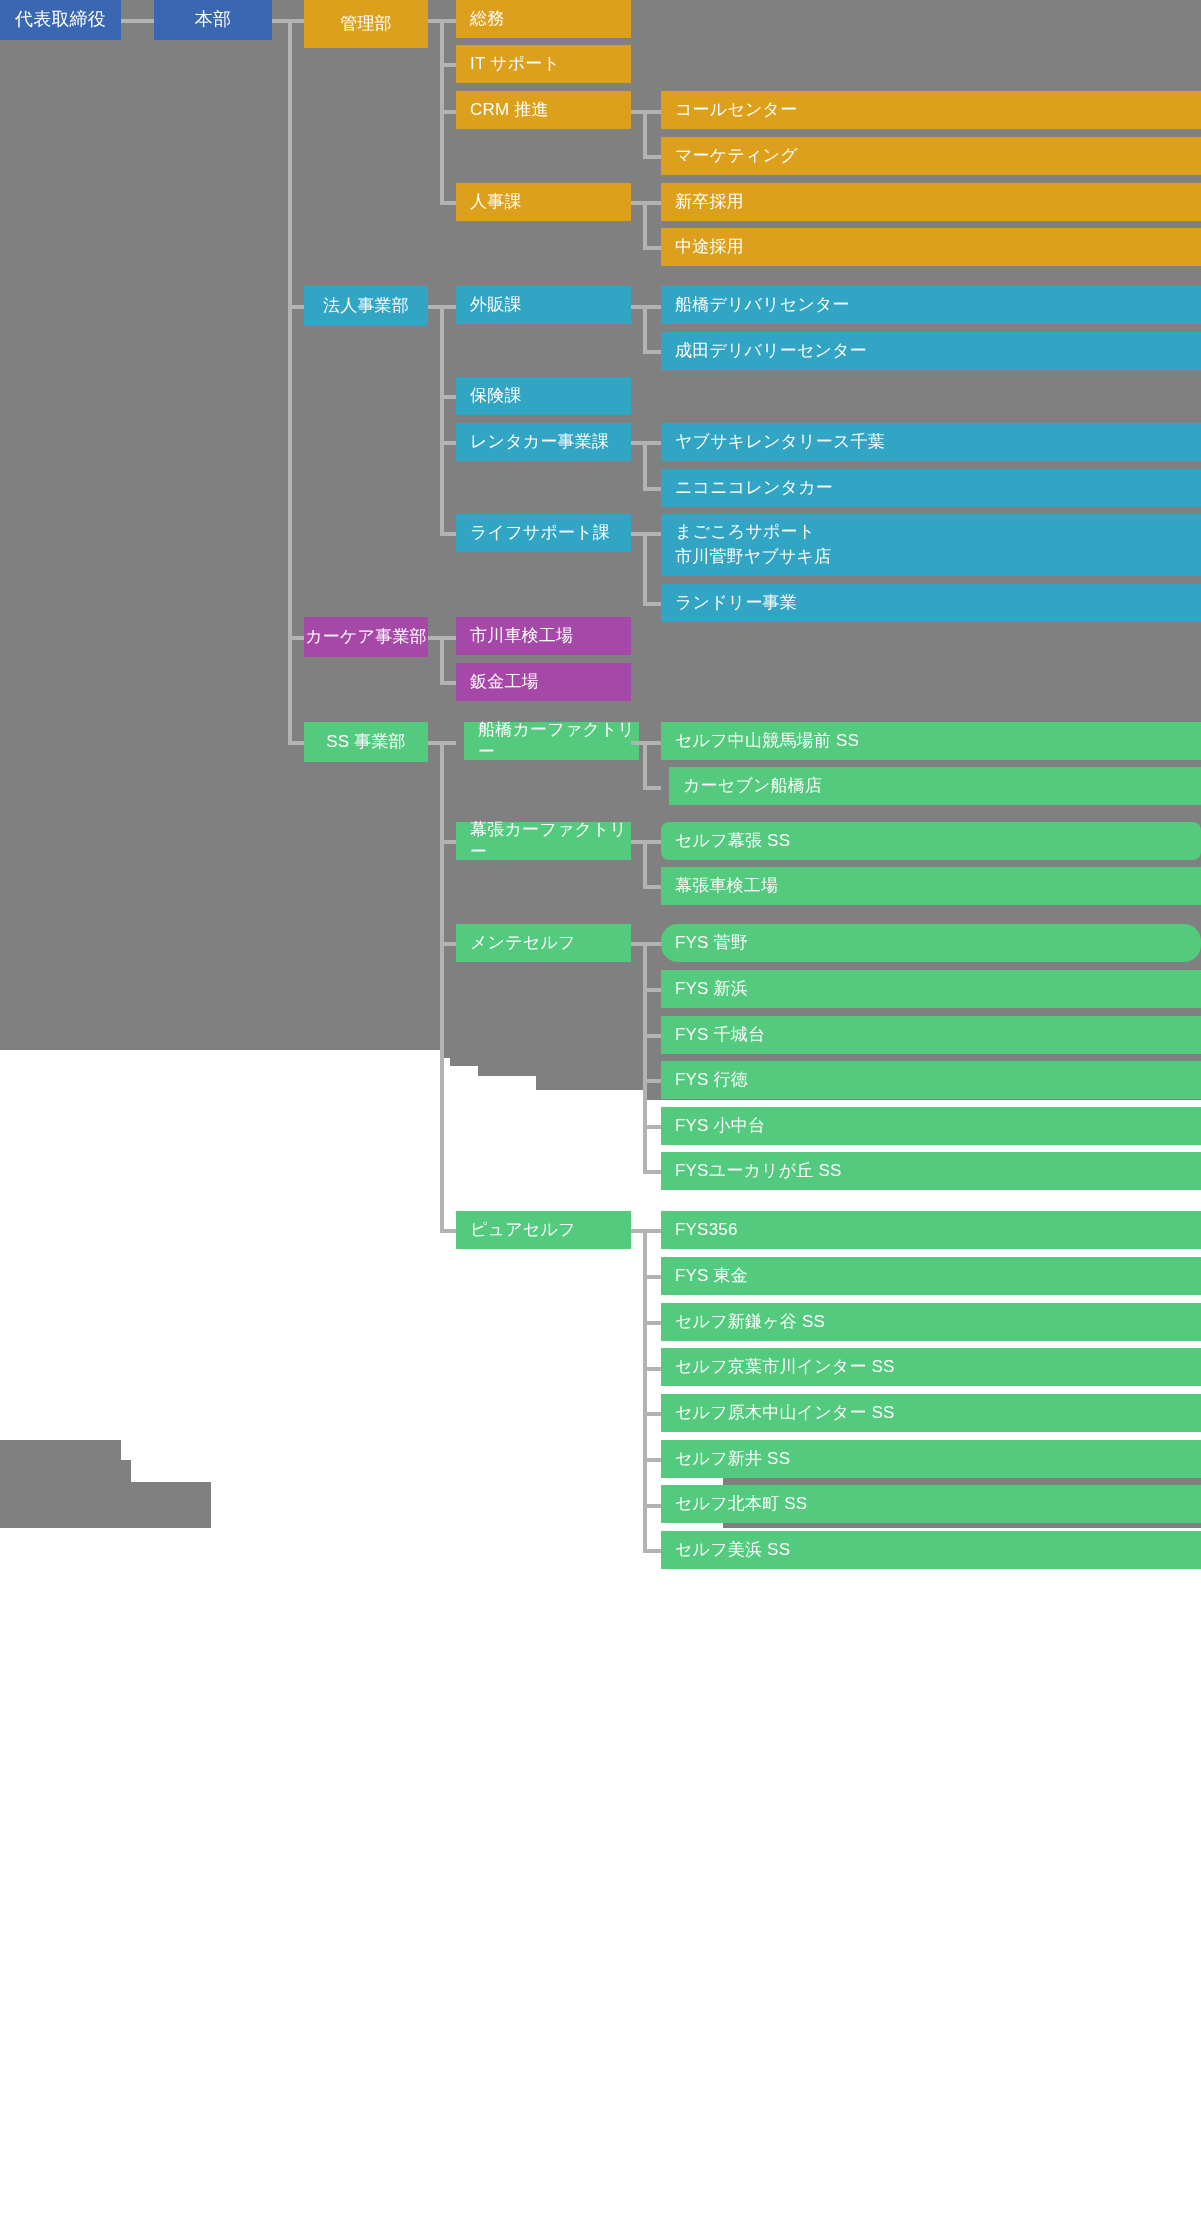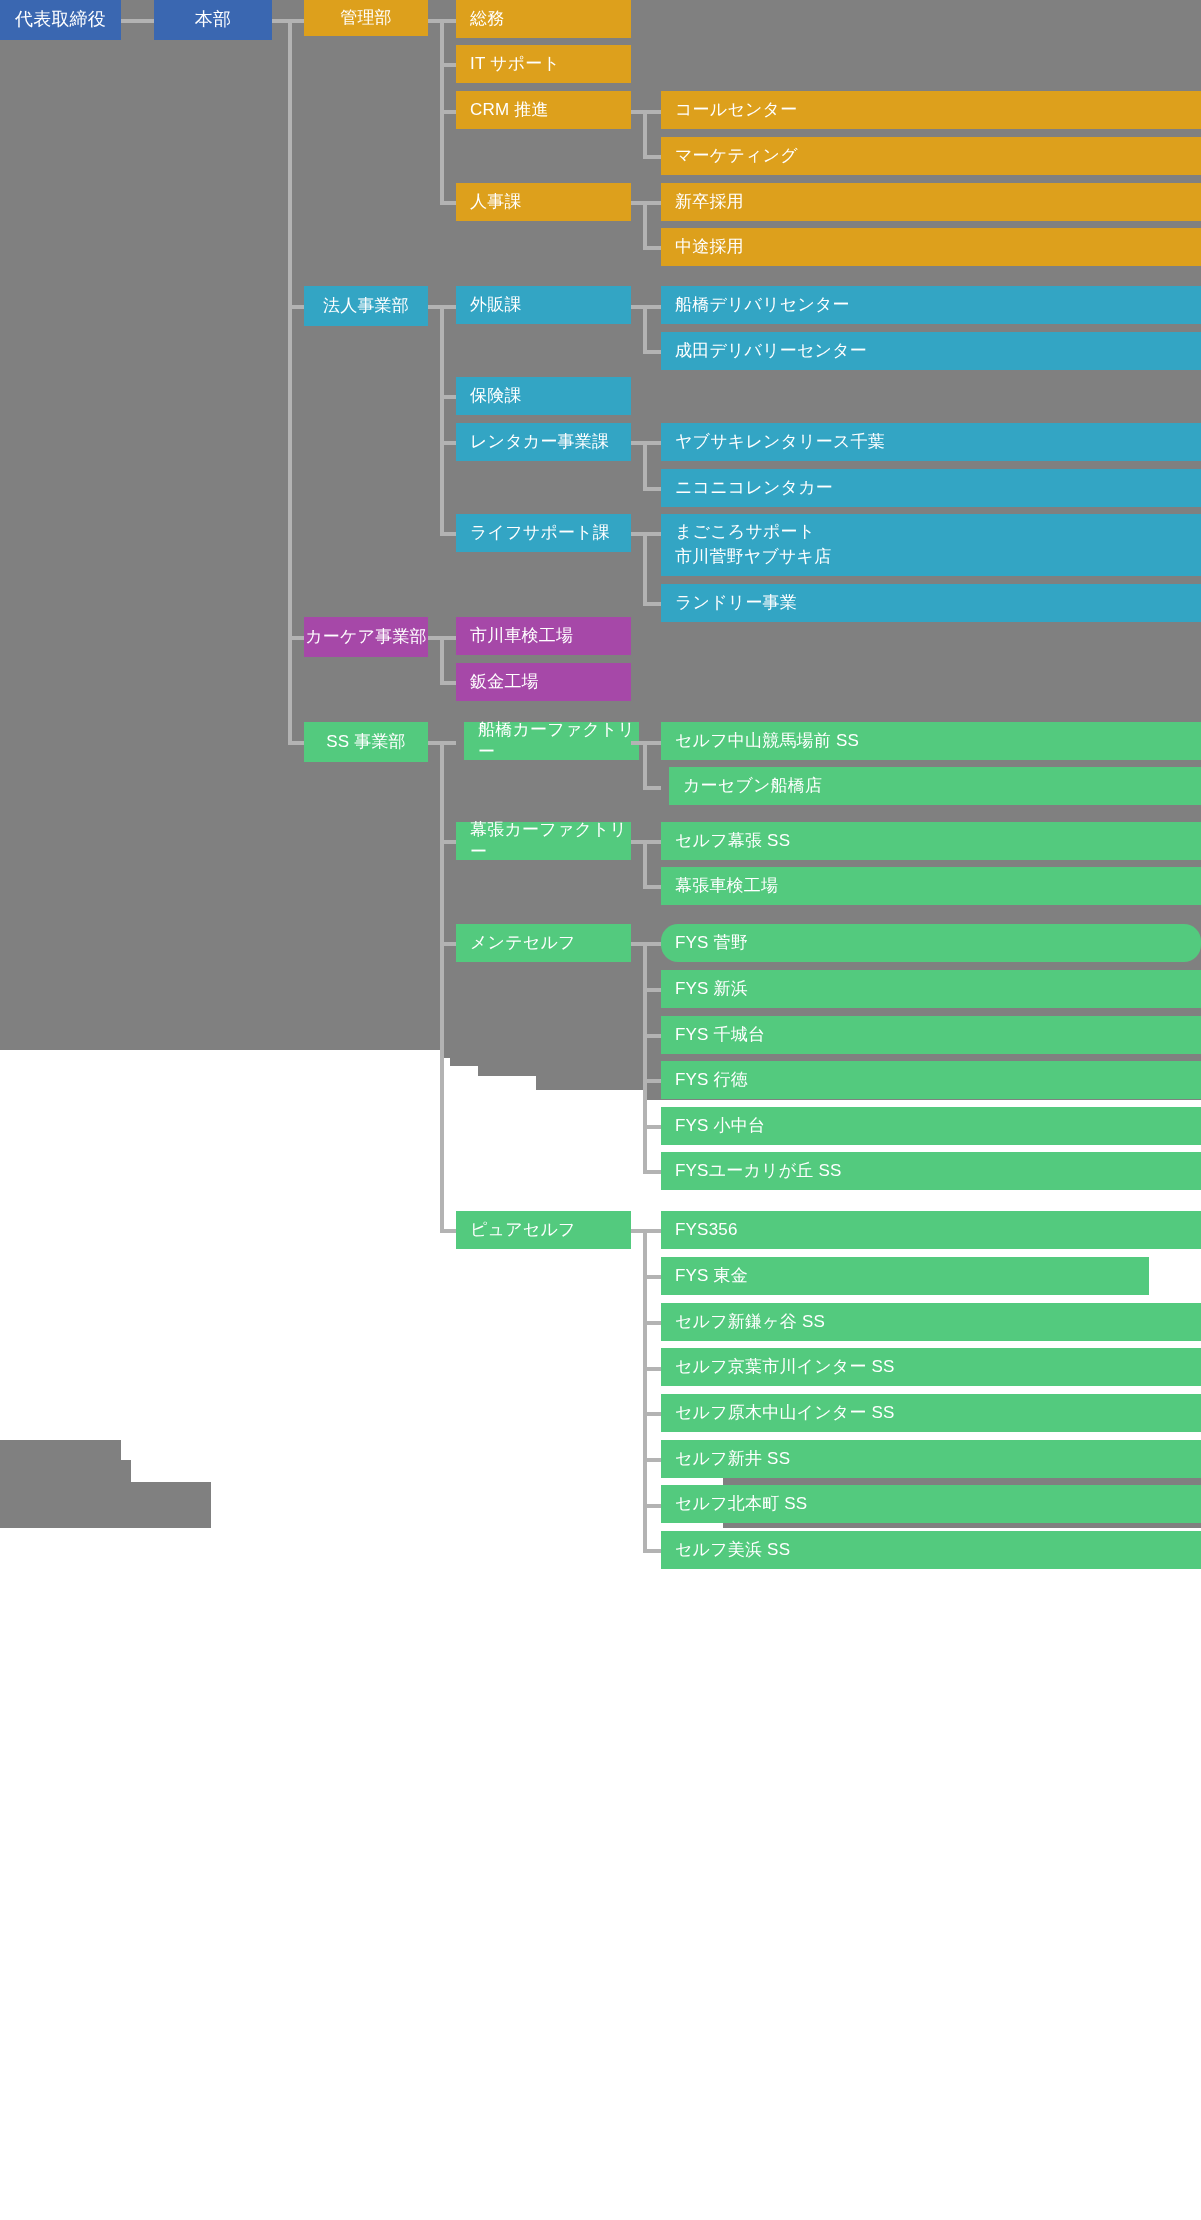--- a/index.html
+++ b/index.html
@@ -66,21 +66,21 @@
   <div class="node c-blue center" style="left:154px;top:0;width:118px;height:40px;font-size:18px;">本部</div>
 
   <div class="ln h" style="left:272px;top:19px;width:32px;"></div>
   <div class="ln v" style="left:288px;top:19px;height:724px;"></div>
 
   <div class="ln h" style="left:288px;top:19px;width:16px;"></div>
   <div class="ln h" style="left:288px;top:305px;width:16px;"></div>
   <div class="ln h" style="left:288px;top:636px;width:16px;"></div>
   <div class="ln h" style="left:288px;top:741px;width:16px;"></div>
 
-  <div class="node c-gold center" style="left:304px;top:0;width:124px;height:36px;">管理部</div>
+  <div class="node c-gold center" style="left:304px;top:0;width:124px;height:48px;">管理部</div>
 
   <div class="ln h" style="left:428px;top:19px;width:24px;"></div>
   <div class="ln v" style="left:440px;top:19px;height:183px;"></div>
 
   <div class="ln h" style="left:440px;top:19px;width:16px;"></div>
   <div class="ln h" style="left:440px;top:63px;width:16px;"></div>
   <div class="ln h" style="left:440px;top:110px;width:16px;"></div>
   <div class="ln h" style="left:440px;top:201px;width:16px;"></div>
 
   <div class="node c-gold" style="left:456px;top:0;width:175px;height:38px;">総務</div>
@@ -175,21 +175,21 @@
   <div class="ln h" style="left:643px;top:786px;width:18px;"></div>
 
   <div class="node c-green" style="left:661px;top:722px;width:540px;height:38px;">セルフ中山競馬場前 SS</div>
   <div class="node c-green" style="left:661px;top:767px;width:540px;height:38px;margin-left:8px;">カーセブン船橋店</div>
 
   <div class="ln h" style="left:631px;top:840px;width:20px;"></div>
   <div class="ln v" style="left:643px;top:840px;height:46px;"></div>
   <div class="ln h" style="left:643px;top:840px;width:18px;"></div>
   <div class="ln h" style="left:643px;top:885px;width:18px;"></div>
 
-  <div class="node c-green" style="left:661px;top:822px;width:540px;height:38px;">セルフ幕張 SS</div>
+  <div class="node c-green" style="left:661px;top:822px;width:540px;height:38px;border-radius:8px;">セルフ幕張 SS</div>
   <div class="node c-green" style="left:661px;top:867px;width:540px;height:38px;">幕張車検工場</div>
 
   <div class="ln h" style="left:631px;top:942px;width:20px;"></div>
   <div class="ln v" style="left:643px;top:942px;height:228px;"></div>
   <div class="ln h" style="left:643px;top:942px;width:18px;"></div>
   <div class="ln h" style="left:643px;top:988px;width:18px;"></div>
   <div class="ln h" style="left:643px;top:1034px;width:18px;"></div>
   <div class="ln h" style="left:643px;top:1079px;width:18px;"></div>
   <div class="ln h" style="left:643px;top:1125px;width:18px;"></div>
   <div class="ln h" style="left:643px;top:1170px;width:18px;"></div>
@@ -206,21 +206,21 @@
   <div class="ln h" style="left:643px;top:1229px;width:18px;"></div>
   <div class="ln h" style="left:643px;top:1275px;width:18px;"></div>
   <div class="ln h" style="left:643px;top:1321px;width:18px;"></div>
   <div class="ln h" style="left:643px;top:1367px;width:18px;"></div>
   <div class="ln h" style="left:643px;top:1412px;width:18px;"></div>
   <div class="ln h" style="left:643px;top:1458px;width:18px;"></div>
   <div class="ln h" style="left:643px;top:1504px;width:18px;"></div>
   <div class="ln h" style="left:643px;top:1549px;width:18px;"></div>
 
   <div class="node c-green" style="left:661px;top:1211px;width:540px;height:38px;">FYS356</div>
-  <div class="node c-green" style="left:661px;top:1257px;width:488px;height:38px;text-align:center;">FYS 東金</div>
+  <div class="node c-green" style="left:661px;top:1257px;width:540px;height:38px;text-align:center;">FYS 東金</div>
   <div class="node c-green" style="left:661px;top:1303px;width:540px;height:38px;">セルフ新鎌ヶ谷 SS</div>
   <div class="node c-green" style="left:661px;top:1348px;width:540px;height:38px;">セルフ京葉市川インター SS</div>
   <div class="node c-green" style="left:661px;top:1394px;width:540px;height:38px;">セルフ原木中山インター SS</div>
   <div class="node c-green" style="left:661px;top:1440px;width:540px;height:38px;">セルフ新井 SS</div>
   <div class="node c-green" style="left:661px;top:1485px;width:540px;height:38px;">セルフ北本町 SS</div>
   <div class="node c-green" style="left:661px;top:1531px;width:564px;height:38px;">セルフ美浜 SS</div>
 
 </div>
 
 </body></html>

